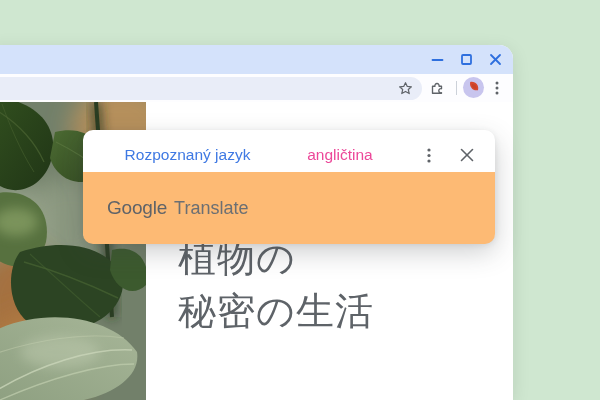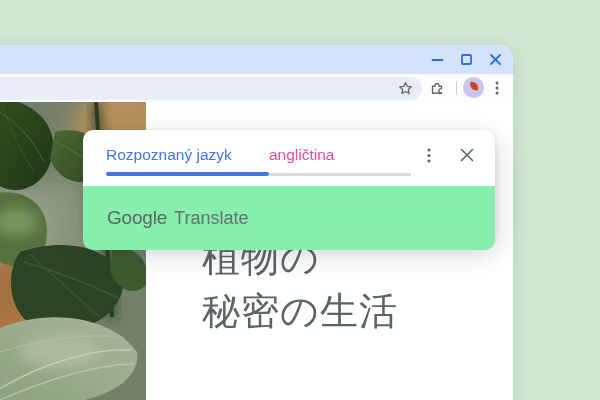--- a/index.html
+++ b/index.html
@@ -21,36 +21,36 @@
   .ext-icon{position:absolute;left:445px;top:6px;width:16px;height:16px;}
   .toolbar-sep{position:absolute;left:472px;top:7px;width:1px;height:14px;background:#ccd1d9;}
   .avatar{position:absolute;left:479px;top:3px;width:21px;height:21px;border-radius:50%;
           background:#c8c5ee;overflow:hidden;}
   .browser-kebab{position:absolute;left:510px;top:6px;width:6px;height:16px;}
 
   
   .content{position:absolute;left:0;top:57px;right:0;bottom:0;background:#ffffff;}
   .plant{position:absolute;left:16px;top:0;width:146px;height:298px;}
   .heading{position:absolute;left:194px;top:130px;font-size:38px;line-height:53px;
-           color:#5e6368;letter-spacing:1px;white-space:nowrap;margin-left:24px;}
+           color:#5e6368;letter-spacing:1px;white-space:nowrap;}
 
   
   .popup{position:absolute;left:83px;top:130px;width:412px;height:112px;background:#ffffff;
          border-radius:10px;box-shadow:0 10px 26px rgba(60,64,67,0.25),0 2px 6px rgba(60,64,67,0.12);}
   .tab{position:absolute;top:8px;height:34px;border:none;background:transparent;padding:0;
-       font-family:inherit;font-size:15.5px;display:flex;align-items:center;cursor:default;}
+       font-family:inherit;font-size:15.5px;display:flex;align-items:center;justify-content:center;cursor:default;}
   .tab.active{left:23px;width:163px;color:#3f79e3;font-weight:500;}
   .tab.inactive{left:186px;width:142px;color:#ec4899;font-weight:400;}
   .underline-blue{position:absolute;left:23px;top:42px;width:163px;height:4px;border-radius:3px;background:#3f79e3;}
   .underline-gray{position:absolute;left:186px;top:43px;width:142px;height:2.5px;background:#d7d9dc;}
   .popup-kebab{position:absolute;left:334px;top:13px;width:24px;height:24px;border:none;background:transparent;
                display:flex;align-items:center;justify-content:center;padding:0;}
   .popup-close{position:absolute;left:372px;top:13px;width:24px;height:24px;border:none;background:transparent;
                display:flex;align-items:center;justify-content:center;padding:0;}
-  .popup-footer{position:absolute;left:0;top:56px;right:0;height:64px;background:#86efac;
+  .popup-footer{position:absolute;left:0;top:42px;right:0;height:72px;background:#fdba74;
                 border-radius:0 0 10px 10px;display:flex;align-items:center;padding-left:24px;box-sizing:border-box;}
   .g-logo{font-size:19px;font-weight:500;color:#5f6368;letter-spacing:-0.2px;}
   .g-prod{font-size:18px;font-weight:400;color:#6b6f73;margin-left:7px;}
 </style>
 </head>
 <body>
 
 <div class="stage">
 
   <div class="window">

